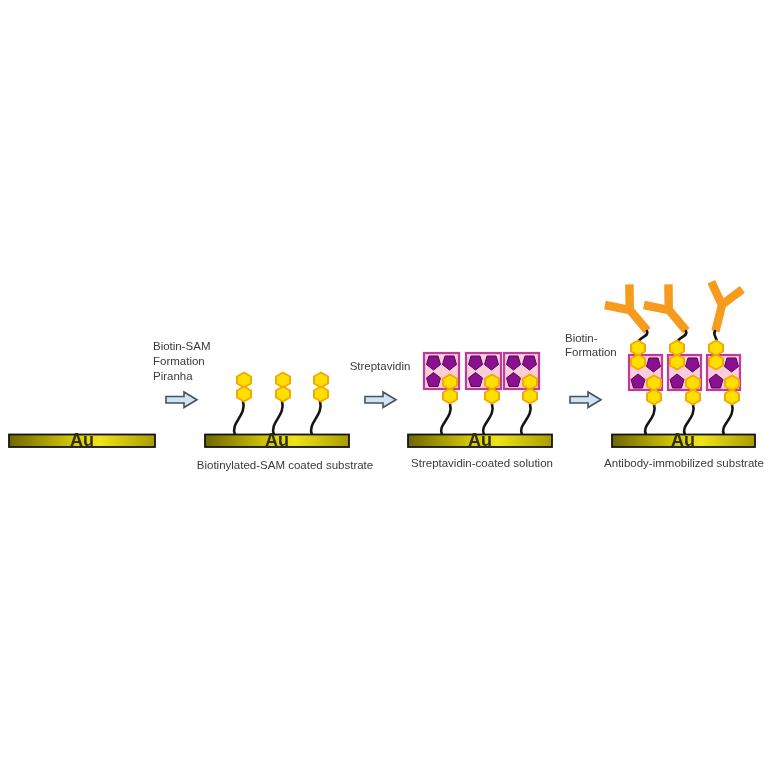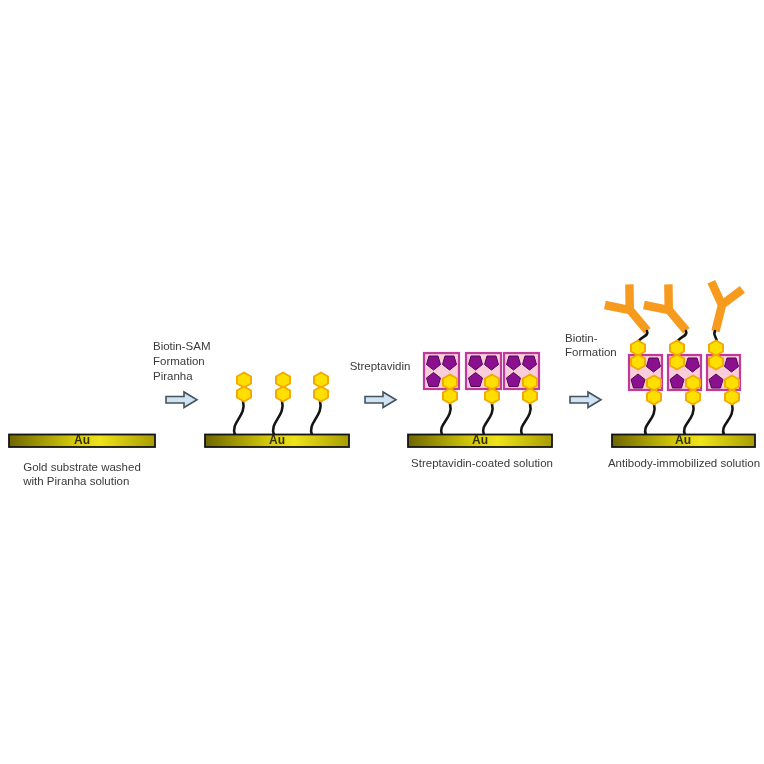--- a/index.html
+++ b/index.html
@@ -14,22 +14,22 @@
     --antibody-orange:#f79b1e;
     --chain:#141414;
   }
   html,body{margin:0;padding:0;}
   #canvas{
     position:relative;width:764px;height:764px;background:var(--bg);
     font-family:"Liberation Sans", sans-serif;overflow:hidden;
   }
   #gfx{position:absolute;left:0;top:0;}
   .txt{position:absolute;color:var(--caption-text);font-size:11.5px;line-height:14px;white-space:nowrap;}
-  .center{transform:translateX(-50%);}
-  .au{position:absolute;transform:translateX(-50%);font-size:12px;font-weight:bold;
+  .center{transform:translateX(-50%);text-align:center;}
+  .au{position:absolute;transform:translateX(-50%);font-size:18px;font-weight:bold;
       color:var(--au-text);line-height:13px;text-align:center;}
   .lbl3{line-height:15px;}
   .lbl2{line-height:13.5px;}
   .site{fill:var(--site-fill);stroke:var(--site-border);stroke-width:2.2;}
   .pent{fill:var(--pentagon);stroke:var(--pentagon-dark);stroke-width:1;}
   .bio{fill:var(--biotin-yellow);stroke:var(--biotin-outline);stroke-width:2;stroke-linejoin:round;}
   .chain{fill:none;stroke:var(--chain);stroke-width:2.6;stroke-linecap:round;}
   .ab{fill:none;stroke:var(--antibody-orange);stroke-width:8.5;stroke-linecap:butt;stroke-linejoin:miter;}
   .goldbar{fill:url(#goldGrad);stroke:var(--bar-border);stroke-width:1.8;}
   .blockarrow{fill:var(--arrow-fill);stroke:var(--arrow-border);stroke-width:1.6;stroke-linejoin:miter;}
@@ -156,20 +156,17 @@
     <div>Biotin-SAM</div>
     <div>Formation</div>
     <div>Piranha</div>
   </div>
   <div class="txt center" style="left:380px;top:359px">Streptavidin</div>
   <div class="txt lbl2" style="left:565px;top:332px">
     <div>Biotin-</div>
     <div>Formation</div>
   </div>
 
-  <div class="txt center" style="left:82px;top:460px">
-    <div>Gold substrate washed</div>
-    <div>with Piranha solution</div>
-  </div>
+  <div class="txt center" style="left:285px;top:458px">Biotinylated-SAM coated substrate</div>
   <div class="txt center" style="left:482px;top:456px">Streptavidin-coated solution</div>
-  <div class="txt center" style="left:684px;top:456px">Antibody-immobilized solution</div>
+  <div class="txt center" style="left:684px;top:456px">Antibody-immobilized substrate</div>
 
 </div>
 
 </body></html>

